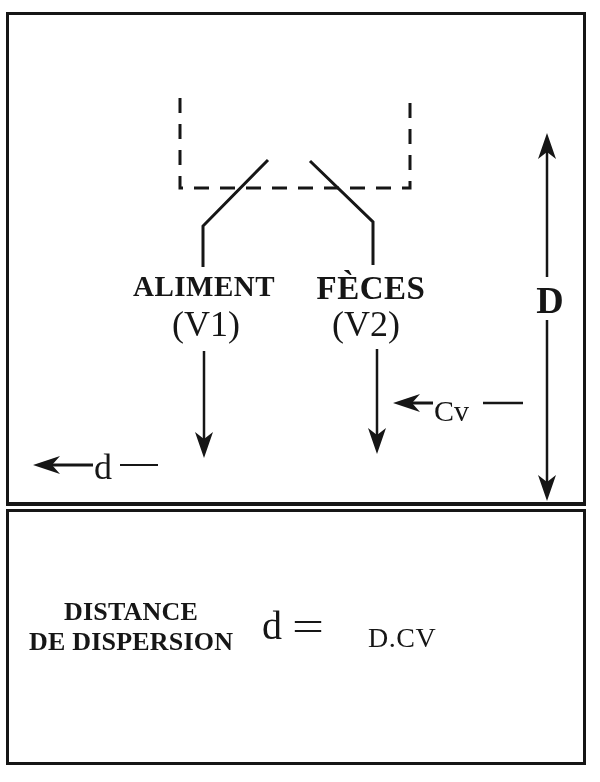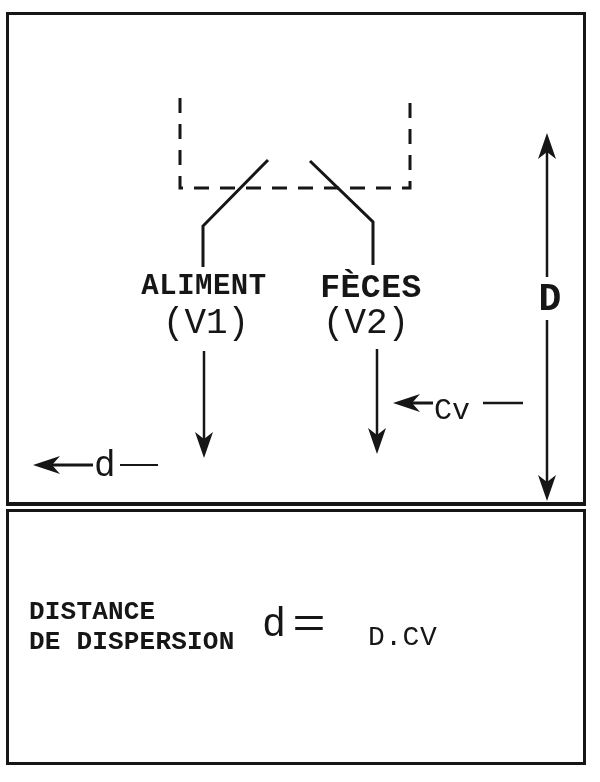--- a/index.html
+++ b/index.html
@@ -4,21 +4,21 @@
 <style>
   :root{
     --ink:#161616;
     --paper:#ffffff;
   }
   html,body{margin:0;padding:0;background:#fff;}
   .fig{
     position:relative;
     width:600px;height:782px;
     background:var(--paper);
-    font-family:Liberation Mono, monospace;
+    font-family:Liberation Serif, serif;
     color:var(--ink);
     overflow:hidden;
   }
   .panel{position:absolute;background:var(--paper);}
   .panel.top{
     left:6px;top:12px;width:574px;height:487px;
     border:3px solid var(--ink);border-bottom-width:4px;
   }
   .panel.bottom{
     left:6px;top:509px;width:574px;height:250px;
@@ -31,21 +31,21 @@
   .aliment{left:204px;top:272px;font-size:29px;font-weight:bold;letter-spacing:0.5px;}
   .v1{left:206px;top:306px;font-size:36px;}
   .feces{left:371px;top:272px;font-size:33px;font-weight:bold;letter-spacing:0.5px;}
   .v2{left:366px;top:306px;font-size:36px;}
   .depth{left:550px;top:281px;font-size:38px;font-weight:bold;}
   .cv{left:434px;top:396px;font-size:30px;}
   .dsmall{left:94px;top:449px;font-size:36px;}
   
   .caption{
     position:absolute;left:29px;top:597px;
-    font-size:26px;font-weight:bold;line-height:30px;letter-spacing:0.2px;
+    font-size:26px;font-weight:bold;line-height:30px;letter-spacing:0.2px;text-align:center;
   }
   .f-lhs{left:262px;top:606px;font-size:40px;}
   .f-eq{left:292px;top:605px;font-size:42px;transform:scaleX(1.35);transform-origin:left center;}
   .f-num{left:368px;top:624px;font-size:28px;letter-spacing:0.5px;}
   .f-den{left:368px;top:630px;font-size:28px;}
   .f-den .sub{font-size:23px;position:relative;top:9px;letter-spacing:0.5px;}
 </style>
 </head>
 <body>
 

